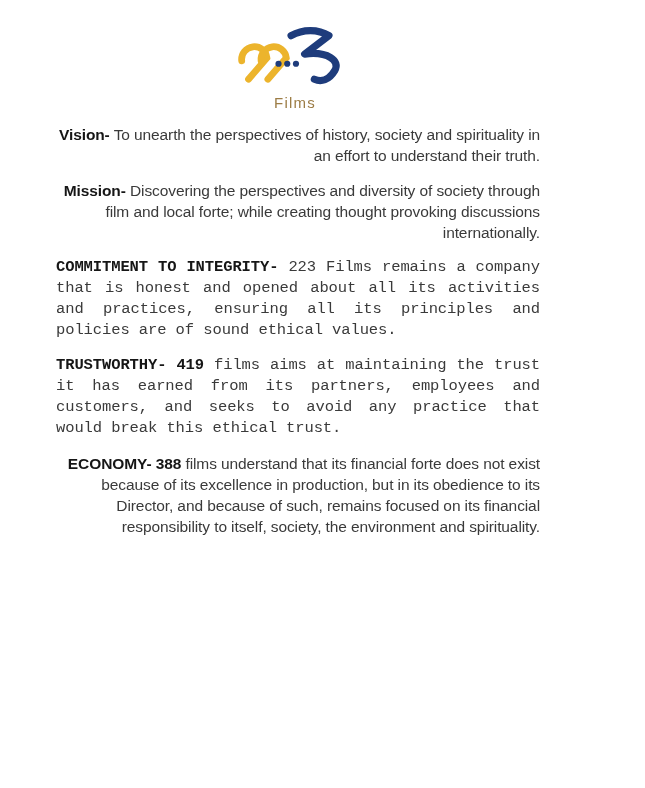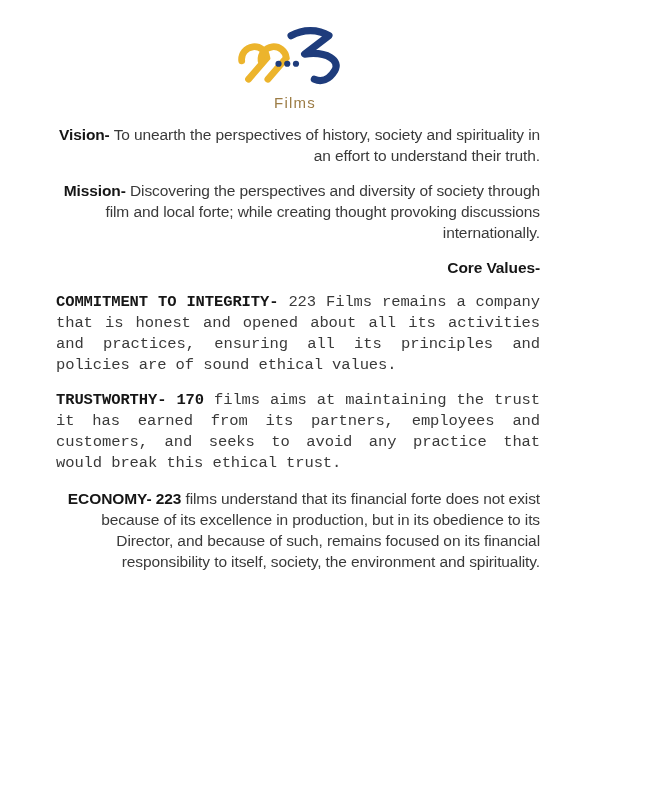--- a/index.html
+++ b/index.html
@@ -74,25 +74,24 @@
     </svg>
     <div class="brand-name" style="color: rgb(156, 124, 69);">Films</div>
   </div>
 
   <div class="content">
 
     <p class="para left"><strong>Vision-</strong> <span>To unearth the perspectives of history, society and spirituality in an effort to understand their truth.</span></p>
 
     <p class="para left"><strong>Mission-</strong> <span>Discovering the perspectives and diversity of society through film and local forte; while creating thought provoking discussions internationally.</span></p>
 
-    <p class="para left"><strong>Core Values-</strong></p>
 
     <p class="para justify"><strong>COMMITMENT TO INTEGRITY-</strong> <span>223 Films remains a company that is honest and opened about all its activities and practices, ensuring all its principles and policies are of sound ethical values.</span></p>
 
 
 
 
-    <p class="para justify"><strong>TRUSTWORTHY- 170</strong> <span>films aims at maintaining the trust it has earned from its partners, employees and customers, and seeks to avoid any practice that would break this ethical trust.</span></p>
+    <p class="para justify"><strong>TRUSTWORTHY- 419</strong> <span>films aims at maintaining the trust it has earned from its partners, employees and customers, and seeks to avoid any practice that would break this ethical trust.</span></p>
 
-    <p class="para left"><strong>ECONOMY- 223</strong> <span>films understand that its financial forte does not exist because of its excellence in production, but in its obedience to its Director, and because of such, remains focused on its financial responsibility to itself, society, the environment and spirituality.</span></p>
+    <p class="para left"><strong>ECONOMY- 388</strong> <span>films understand that its financial forte does not exist because of its excellence in production, but in its obedience to its Director, and because of such, remains focused on its financial responsibility to itself, society, the environment and spirituality.</span></p>
 
   </div>
 </div>
 
 </body></html>

